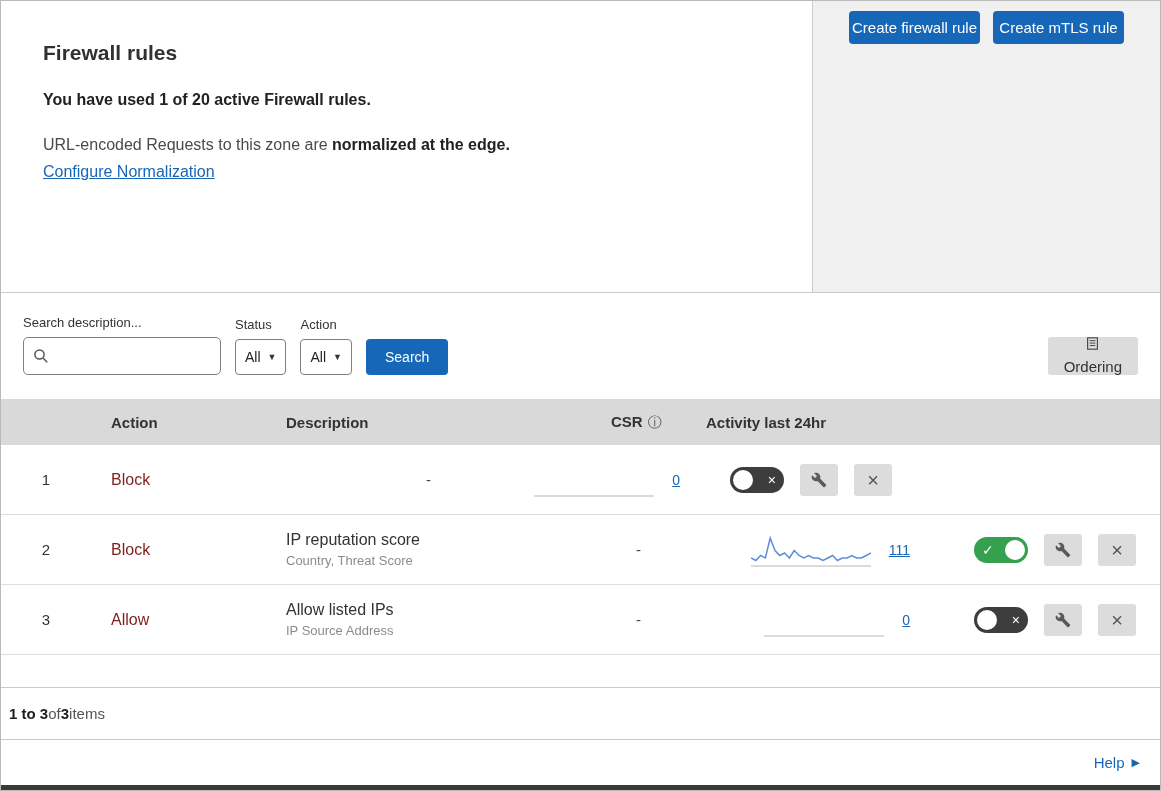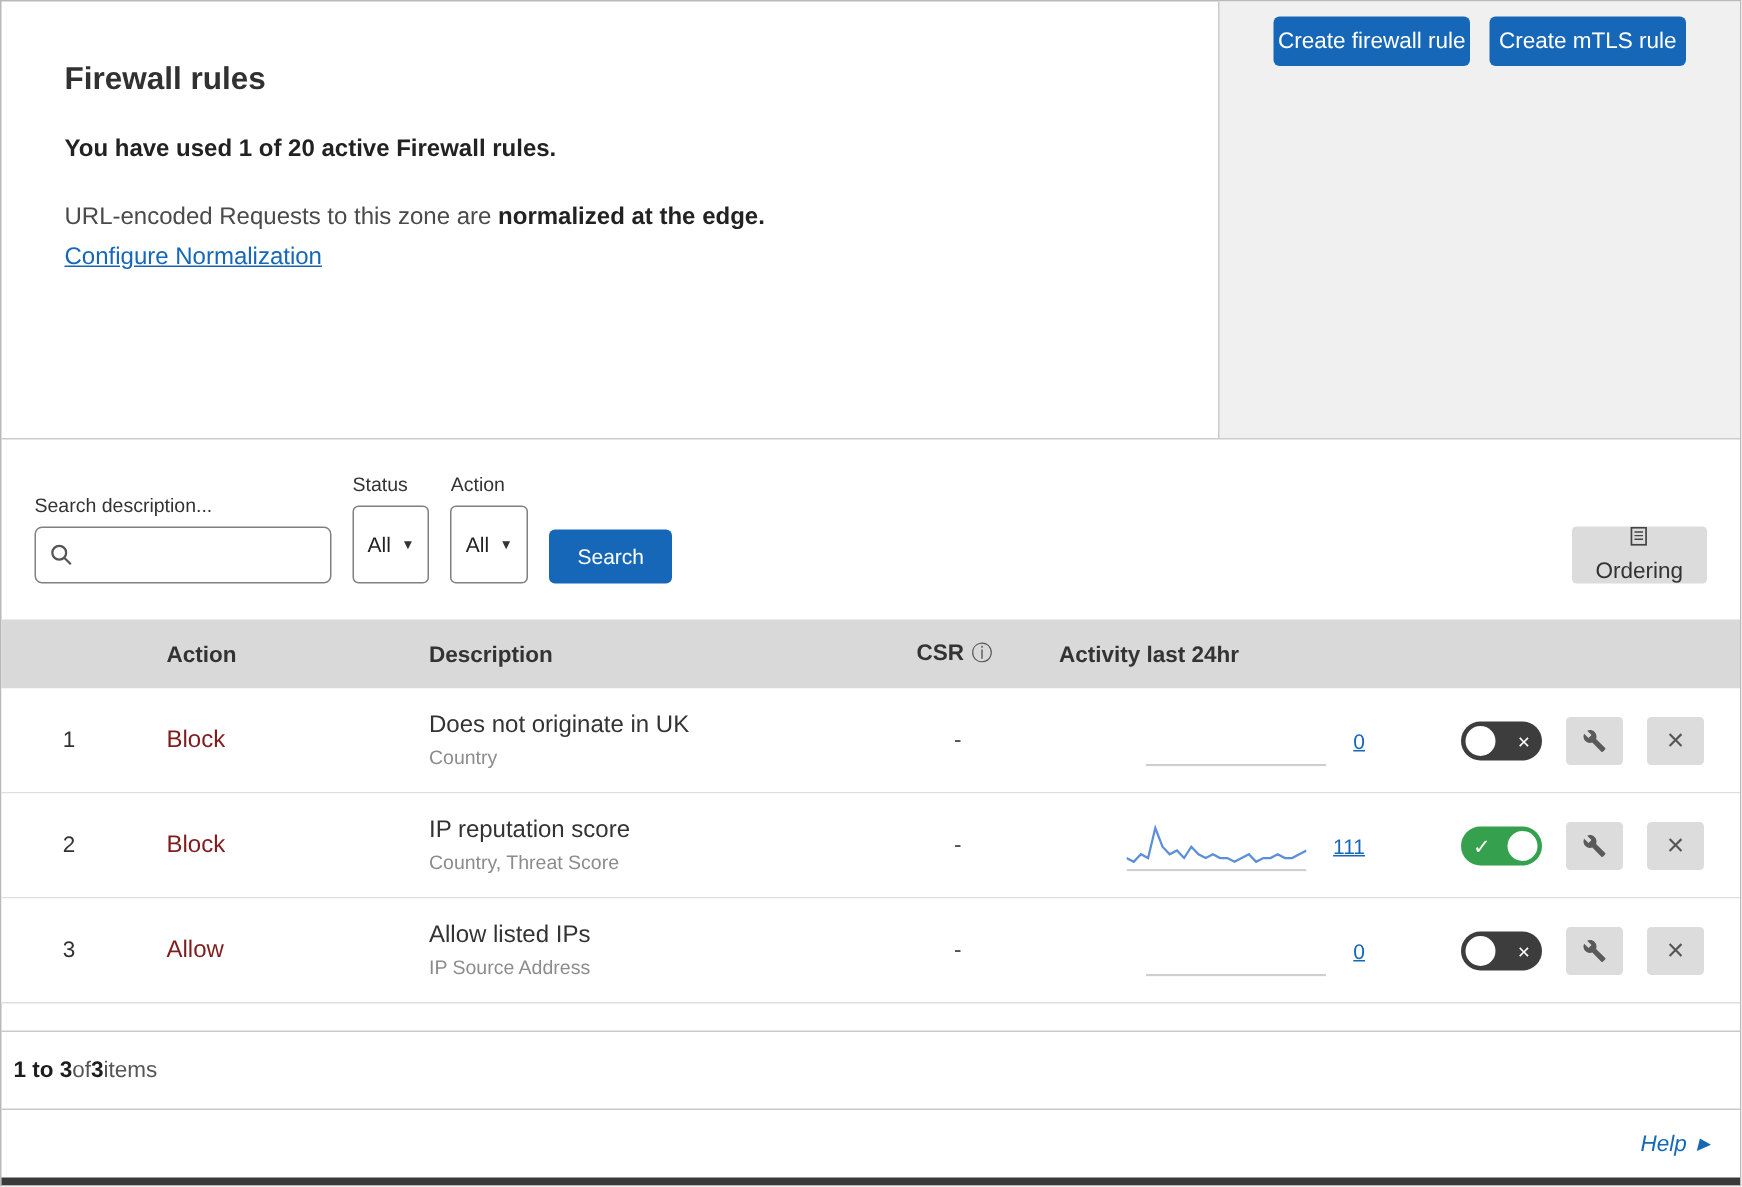--- a/index.html
+++ b/index.html
@@ -22,21 +22,21 @@
     border: none; border-radius: 4px; font-size: 15px; font-family: inherit; cursor: pointer; }
 
   
   .filters { padding: 22px 22px 24px 22px; display: flex; align-items: flex-end; gap: 14px; }
   .fgroup { display: flex; flex-direction: column; }
   .flabel { font-size: 13px; color: #333; margin-bottom: 7px; }
   .search-wrap { position: relative; width: 198px; }
   .search-input { width: 198px; height: 38px; border: 1px solid #808080; border-radius: 5px; padding: 0 10px 0 34px;
     font-size: 14px; font-family: inherit; color: #333; outline: none; }
   .search-icon { position: absolute; left: 10px; top: 11px; width: 16px; height: 16px; }
-  .select-box { height: 52px; border: 1px solid #808080; border-radius: 4px; background: #fff; padding: 0 9px;
+  .select-box { height: 36px; border: 1px solid #808080; border-radius: 4px; background: #fff; padding: 0 9px;
     display: inline-flex; align-items: center; gap: 7px; font-size: 14px; color: #222; cursor: pointer; }
   .chev { font-size: 9px; color: #333; }
   .btn-search { height: 36px; padding: 0 19px; background: var(--accent-blue, #1667b8); color: #fff; border: none;
     border-radius: 4px; font-size: 14px; font-family: inherit; cursor: pointer; }
   .btn-ordering { margin-left: auto; height: 38px; padding: 0 16px; background: var(--btn-gray, #dcdcdc); color: #333;
     border: none; border-radius: 3px; font-size: 15px; font-family: inherit; display: inline-flex; align-items: center; gap: 8px; cursor: pointer; flex-direction: column; }
 
   
   .thead, .trow { display: grid; grid-template-columns: 90px 175px 325px 95px 230px 1fr; align-items: center; }
   .thead { height: 46px; background: var(--table-header-bg, #d9d9d9); font-size: 15px; font-weight: 700; color: #333; }
@@ -67,21 +67,21 @@
     display: inline-flex; align-items: center; justify-content: center; cursor: pointer; }
   .x-glyph { font-size: 20px; color: #555; line-height: 1; }
 
   .table-spacer { flex: 1; }
 
   
   .tfooter { border-top: 1px solid #c9c9c9; height: 52px; display: flex; align-items: center; padding-left: 8px;
     font-size: 15px; color: #555; }
   .tfooter b { color: #1d1d1d; }
   .helpbar { border-top: 1px solid #c9c9c9; height: 46px; display: flex; align-items: center; justify-content: flex-end; padding-right: 20px; }
-  .help-link { color: var(--link-blue, #1667b8); font-size: 15px; display: inline-flex; align-items: center; gap: 7px; cursor: pointer; text-decoration: none; font-style: italic; }
+  .help-link { color: var(--link-blue, #1667b8); font-size: 15px; display: inline-flex; align-items: center; gap: 7px; cursor: pointer; text-decoration: none; }
   .help-arrow { font-size: 11px; }
   .bottom-strip { height: 5px; background: #3a3a3a; }
 </style>
 </head>
 <body>
 
 <div class="card">
 
   <div class="top">
     <div class="top-left">
@@ -138,24 +138,20 @@
     <div class="hc">Action</div>
     <div class="hc">Description</div>
     <div class="hc"><span>CSR</span><span class="info-icon">ⓘ</span></div>
     <div class="hc">Activity last 24hr</div>
     <div class="hc"></div>
   </div>
 
   <div class="trow">
     <div class="c-num">1</div>
     <div class="c-action">Block</div>
-    <div class="c-desc">
-      <div class="d-title">Does not originate in UK</div>
-      <div class="d-sub">Country</div>
-    </div>
     <div class="c-csr">-</div>
     <div class="c-activity">
       <span class="spark"><svg width="120" height="34" viewBox="0 0 120 34">
             <line x1="0" y1="33" x2="120" y2="33" stroke="#cfcfcf" stroke-width="1.5"></line>
           </svg></span>
       <a class="count-link" href="#">0</a>
     </div>
     <div class="c-controls">
       <span class="toggle off">
           <span class="t-knob"></span>

